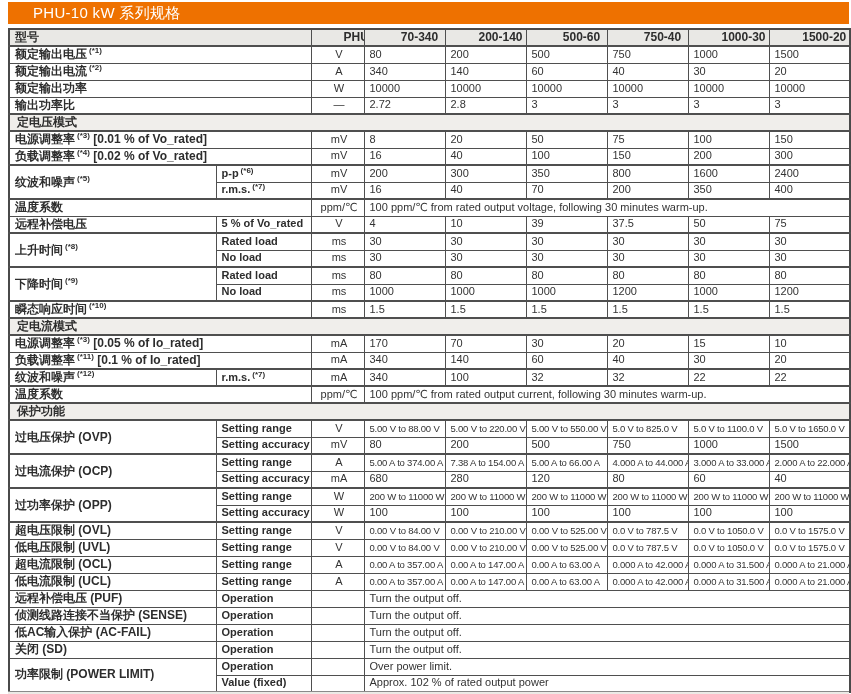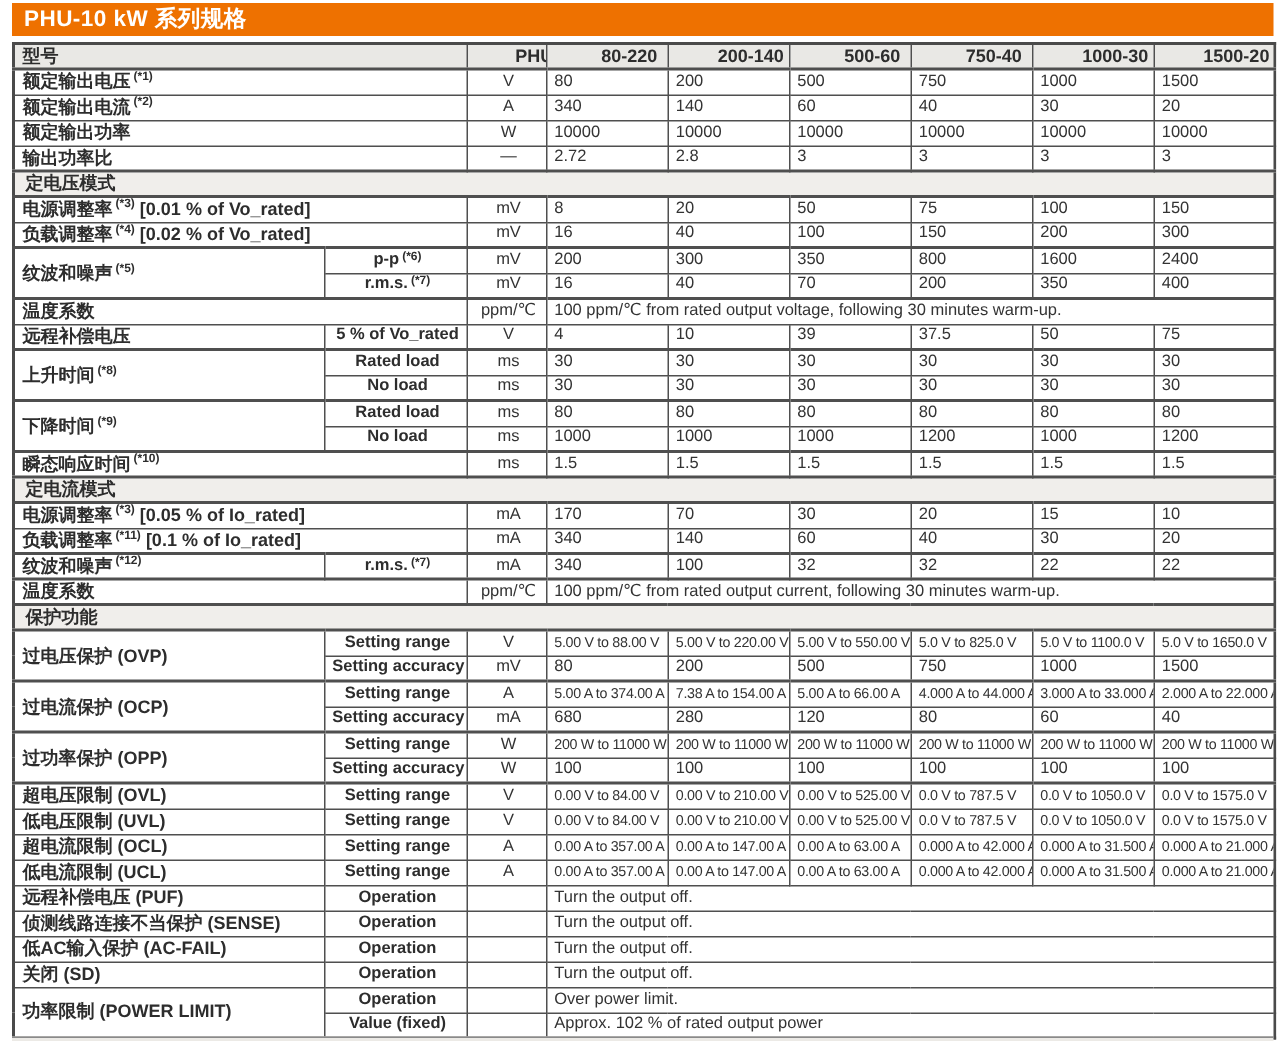--- a/index.html
+++ b/index.html
@@ -1,24 +1,24 @@
 <!DOCTYPE html>
 <html><head>
 <meta charset="utf-8">
 <style>
   html,body{margin:0;padding:0;background:#ffffff;font-family:"Liberation Sans","DejaVu Sans",sans-serif;}
   .page{position:relative;width:851px;height:694px;background:#ffffff;overflow:hidden;}
   .titlebar{position:absolute;left:8px;top:2px;width:841px;height:22px;background:#ee7100;color:#ffffff;
-    font-weight:bold;font-size:15px;line-height:22px;padding-left:8px;box-sizing:border-box;letter-spacing:.3px;}
+    font-weight:normal;font-size:15px;line-height:22px;padding-left:25px;box-sizing:border-box;letter-spacing:.3px;}
   table.spec{position:absolute;left:8px;top:28px;width:841px;border-collapse:collapse;table-layout:fixed;
     font-size:11px;color:#333;border:2px solid #4a4a4a;}
   table.spec td{border:1px solid #4f4f4f;height:17px;padding:0 2px 0 5px;line-height:1.05;vertical-align:middle;
     overflow:hidden;white-space:nowrap;box-sizing:border-box;}
   td.lab{font-weight:bold;font-size:12px;color:#2d2d2d;padding-left:7px;}
-  td.sub{font-weight:bold;font-size:11px;color:#2d2d2d;padding-left:7px;text-align:center;}
+  td.sub{font-weight:bold;font-size:11px;color:#2d2d2d;padding-left:7px;}
   td.unit{text-align:center;padding:0 1px;font-size:11px;}
   td.val{font-size:11px;}
   td.rng{font-size:9.5px;padding-left:3px;letter-spacing:-0.2px;}
   td.txt{font-size:11px;margin-top:36px;}
   tr.hdr td{background:#e9e8e5;font-weight:bold;font-size:12px;color:#2d2d2d;}
   tr.hdr td.mod{text-align:center;padding-left:32px;}
   tr.sec td{background:#f0eeeb;font-weight:bold;font-size:12px;color:#2d2d2d;padding-left:7px;margin-top:37px;}
   tr.tk td{border-top-width:2px;}
   td.nb{border-top-style:hidden;}
   sup{font-size:8px;vertical-align:top;position:relative;top:-1px;margin-left:2px;font-weight:bold;color:#2d2d2d;}
@@ -40,21 +40,21 @@
         <col style="width:81px">
       <col style="width:81px">
         <col style="width:81px">
         <col style="width:81px">
     </colgroup>
 
     <tbody>
         <tr class="hdr">
       <td class="lab" colspan="2">型号</td>
       <td class="mod">PHU</td>
-      <td class="mod">80-220</td>
+      <td class="mod">70-340</td>
       <td class="mod">200-140</td>
       <td class="mod">500-60</td>
       <td class="mod">750-40</td>
       <td class="mod">1000-30</td>
       <td class="mod">1500-20</td>
     </tr>
 
     <tr class="tk">
       <td class="lab" colspan="2"><span>额定输出电压</span><sup>(*1)</sup></td>
       <td class="unit">V</td>

